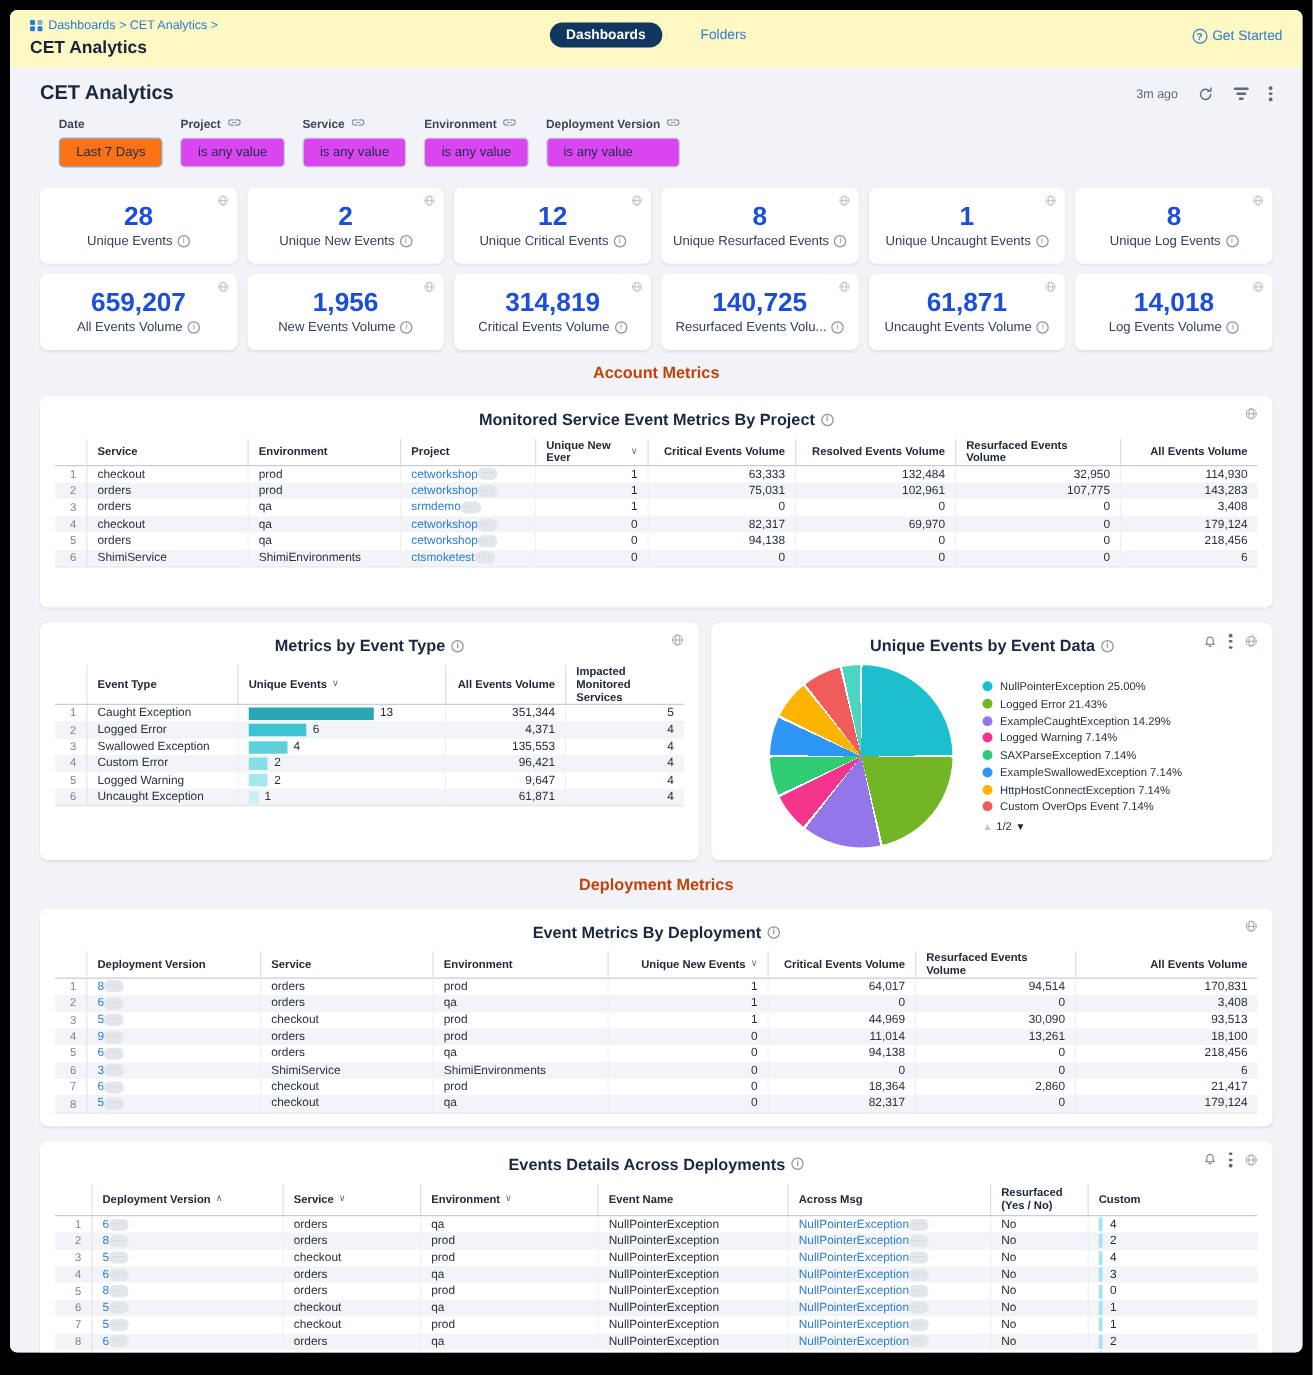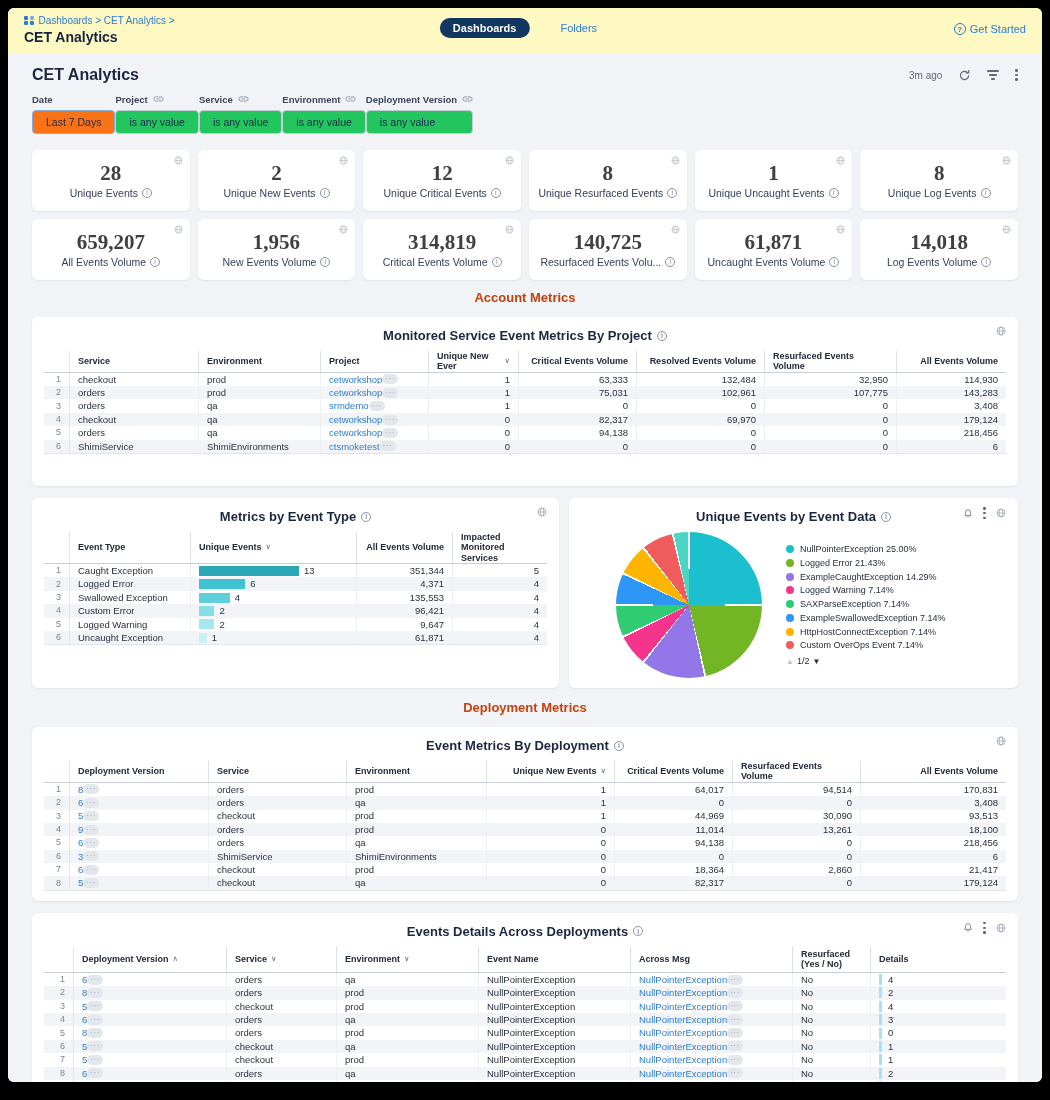--- a/index.html
+++ b/index.html
@@ -29,30 +29,30 @@
   .dash-meta{display:flex;align-items:center;gap:16px;color:#5F6B7A;}
   .refreshed{font-size:10px;text-align:right;}
   .icon-btn{cursor:pointer;display:inline-flex;align-items:center;}
   .filter-lines{display:inline-flex;flex-direction:column;gap:2.5px;align-items:center;}
   .filter-lines i{height:1.6px;background:#5F6B7A;border-radius:1px;display:block;}
   .filter-lines i:nth-child(1){width:12px;}.filter-lines i:nth-child(2){width:8px;}.filter-lines i:nth-child(3){width:4px;}
   .kebab{display:inline-flex;flex-direction:column;gap:2.2px;}
   .kebab i{width:2.6px;height:2.6px;border-radius:50%;background:#5F6B7A;display:block;}
 
   
-  .filters{display:flex;margin-bottom:16px;}
+  .filters{display:flex;gap:14px;margin-bottom:16px;margin-left:15px;}
   .filter{display:flex;flex-direction:column;gap:5px;}
   .filter-label{font-size:9.5px;color:#3C4657;font-weight:bold;display:flex;align-items:center;gap:5px;}
-  .chip{font-size:10.5px;color:#1B2A4A;background:#22c55e;border:1px solid #C6CCD6;border-radius:4px;padding:5px 13px;cursor:pointer;white-space:nowrap;}
+  .chip{font-size:10.5px;color:#1B2A4A;background:#d946ef;border:1px solid #C6CCD6;border-radius:4px;padding:5px 13px;cursor:pointer;white-space:nowrap;}
   .chip.active{background:#f97316;border-color:#86AEDC;}
 
   
   .kpi-grid{display:grid;grid-template-columns:repeat(6,1fr);gap:8px;margin-bottom:6px;}
   .kpi-card{background:#fff;border-radius:6px;box-shadow:0 1px 2px rgba(20,30,50,.08);height:61px;position:relative;display:flex;flex-direction:column;align-items:center;justify-content:center;gap:3px;}
-  .kpi-value{font-size:21px;font-weight:bold;color:#404040;line-height:1;font-family:Liberation Serif, serif;}
+  .kpi-value{font-size:21px;font-weight:bold;color:#1d4ed8;line-height:1;}
   .kpi-label{font-size:10.5px;color:#35415A;display:flex;align-items:center;gap:4px;white-space:nowrap;}
   .kpi-globe{position:absolute;top:6px;right:7px;}
   .info{width:10px;height:10px;border:1px solid #8A93A3;border-radius:50%;color:#8A93A3;font-size:7px;display:inline-flex;align-items:center;justify-content:center;flex:0 0 auto;cursor:pointer;}
 
   .section-head{text-align:center;font-size:13px;font-weight:bold;color:#c2410c;margin:10px 0 12px;}
 
   
   .panel{background:#fff;border-radius:6px;box-shadow:0 1px 2px rgba(20,30,50,.08);padding:8px 12px 10px;position:relative;margin-bottom:12px;}
   .panel-title{text-align:center;font-size:13px;font-weight:bold;color:#1A2740;display:flex;align-items:center;justify-content:center;gap:5px;margin:3px 0 8px;}
   .panel-icons{position:absolute;top:9px;right:12px;display:flex;align-items:center;gap:10px;}
@@ -909,21 +909,21 @@
             <span class="cell">
               <span>Event Name</span>
             </span>
             <span class="cell">
               <span>Across Msg</span>
             </span>
             <span class="cell">
               <span>Resurfaced (Yes / No)</span>
             </span>
             <span class="cell">
-              <span>Details</span>
+              <span>Custom</span>
             </span>
           </div>
           <div class="tbody">
             <div class="trow">
               <span class="cell rn">1</span>
               <span class="cell">
                 <a class="tlink">
                   <span>6</span>
                   <span class="dots">···</span>
                 </a>

